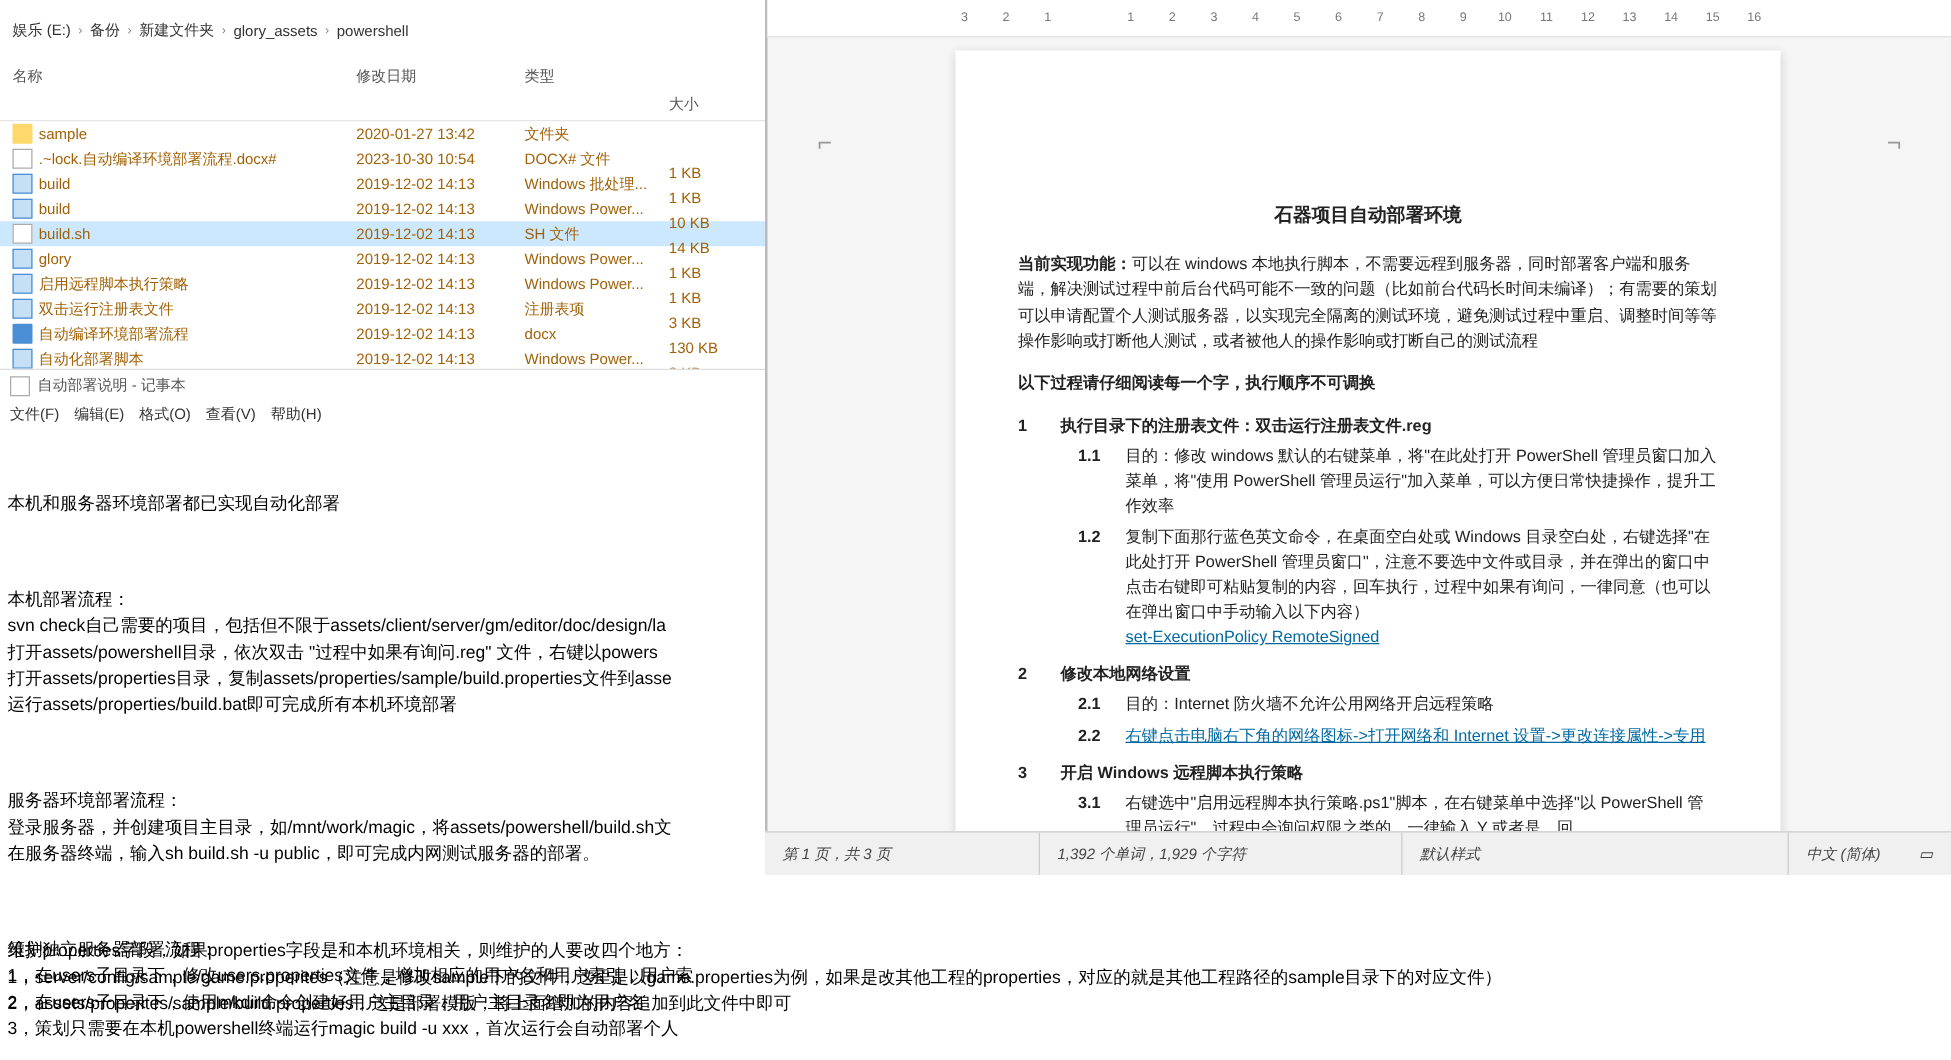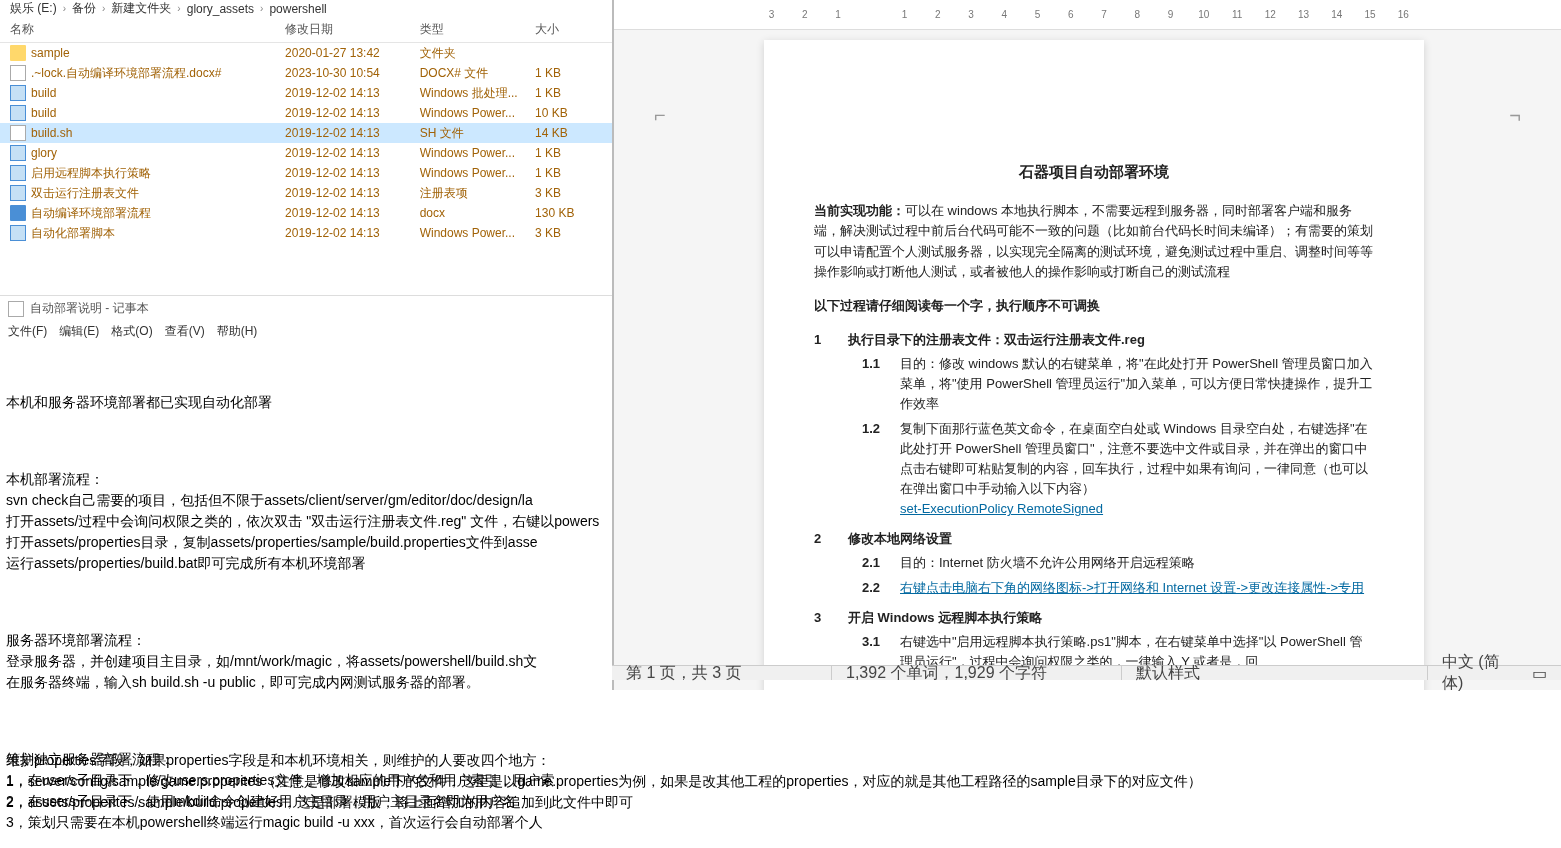--- a/index.html
+++ b/index.html
@@ -1,27 +1,27 @@
 <!DOCTYPE html>
 <html><head>
 <meta charset="utf-8">
 <style>
 * { margin: 0; padding: 0; box-sizing: border-box; font-family: "Microsoft YaHei", "Segoe UI", sans-serif; }
 body { background: #fff; overflow: hidden; width: 1561px; height: 848px; position: relative; }
 
 
 .explorer { position: absolute; left: 0; top: 0; width: 612px; height: 290px; background: #fff; }
-.breadcrumb { padding: 0 10px; font-size: 12px; color: #333; display: flex; gap: 6px; align-items: center; }
+.breadcrumb { padding: 16px 10px; font-size: 12px; color: #333; display: flex; gap: 6px; align-items: center; }
 .breadcrumb span { color: #333; }
 .breadcrumb .sep { color: #888; font-size: 10px; }
 .file-header { display: flex; padding: 4px 0; border-bottom: 1px solid #e5e5e5; font-size: 12px; color: #555; }
 .col-name { width: 296px; padding-left: 10px; }
 .col-date { width: 140px; }
 .col-type { width: 120px; }
-.col-size { width: 80px; text-align: left; }
+.col-size { width: 80px; text-align: left; margin-top: 22px; }
 .file-row { display: flex; padding: 2px 0; font-size: 12px; color: #a16207; align-items: center; height: 20px; }
 .file-row.selected { background: #cce8ff; }
 .file-row .col-name { display: flex; align-items: center; gap: 5px; }
 .file-icon { width: 16px; height: 16px; display: inline-block; }
 .icon-folder { background: #ffd86b; border-radius: 1px; }
 .icon-file { background: #fff; border: 1px solid #aaa; }
 .icon-doc { background: #4a8fd6; border-radius: 1px; }
 .icon-script { background: #c5e0f5; border: 1px solid #4a8fd6; }
 
 
@@ -46,21 +46,21 @@
 .doc-ol { padding-left: 0; }
 .doc-li { display: flex; margin-bottom: 6px; gap: 14px; }
 .doc-li-num { font-weight: bold; width: 20px; flex-shrink: 0; }
 .doc-li-body { flex: 1; }
 .doc-sub { display: flex; margin: 4px 0 4px 14px; gap: 12px; }
 .doc-sub-num { font-weight: bold; width: 26px; flex-shrink: 0; }
 .doc-sub-body { flex: 1; }
 .link-blue { color: #0369a1; text-decoration: underline; }
 
 
-.statusbar { position: absolute; left: 612px; top: 665px; right: 0; height: 15px; background: #f0f0f0; border-top: 1px solid #ccc; display: flex; align-items: center; font-size: 16px; color: #444; }
+.statusbar { position: absolute; left: 612px; top: 665px; right: 0; height: 35px; background: #f0f0f0; border-top: 1px solid #ccc; display: flex; align-items: center; font-size: 12px; color: #444; font-style: italic; }
 .statusbar div { padding: 0 14px; border-right: 1px solid #ccc; height: 100%; display: flex; align-items: center; }
 .statusbar .wide { flex: 0 0 220px; }
 .statusbar .mid { flex: 0 0 290px; }
 .statusbar .style { flex: 1; }
 .statusbar .lang { flex: 0 0 90px; border-right: none; }
 .statusbar .zoom { flex: 0 0 40px; border: none; }
 
 .corner-marks { position:absolute; color:#999; font-size:20px;}
 </style>
 </head>
@@ -187,21 +187,21 @@
     <span>文件(F)</span>
     <span>编辑(E)</span>
     <span>格式(O)</span>
     <span>查看(V)</span>
     <span>帮助(H)</span>
   </div>
   <div class="notepad-content">
     <div class="para">本机和服务器环境部署都已实现自动化部署</div>
     <div class="para">本机部署流程：
 svn check自己需要的项目，包括但不限于assets/client/server/gm/editor/doc/design/la
-打开assets/过程中会询问权限之类的，依次双击 "双击运行注册表文件.reg" 文件，右键以powers
+打开assets/powershell目录，依次双击 "过程中如果有询问.reg" 文件，右键以powers
 打开assets/properties目录，复制assets/properties/sample/build.properties文件到asse
 运行assets/properties/build.bat即可完成所有本机环境部署</div>
     <div class="para">服务器环境部署流程：
 登录服务器，并创建项目主目录，如/mnt/work/magic，将assets/powershell/build.sh文
 在服务器终端，输入sh build.sh -u public，即可完成内网测试服务器的部署。</div>
     <div class="para">策划独立服务器部署流程：
 1，在users子目录下，修改users.properties文件，增加相应的用户名和用户索引，用户索
 2，在users子目录下，使用mkdir命令创建好用户主目录，用户主目录名即为用户名
 3，策划只需要在本机powershell终端运行magic build -u xxx，首次运行会自动部署个人</div>
   </div>

